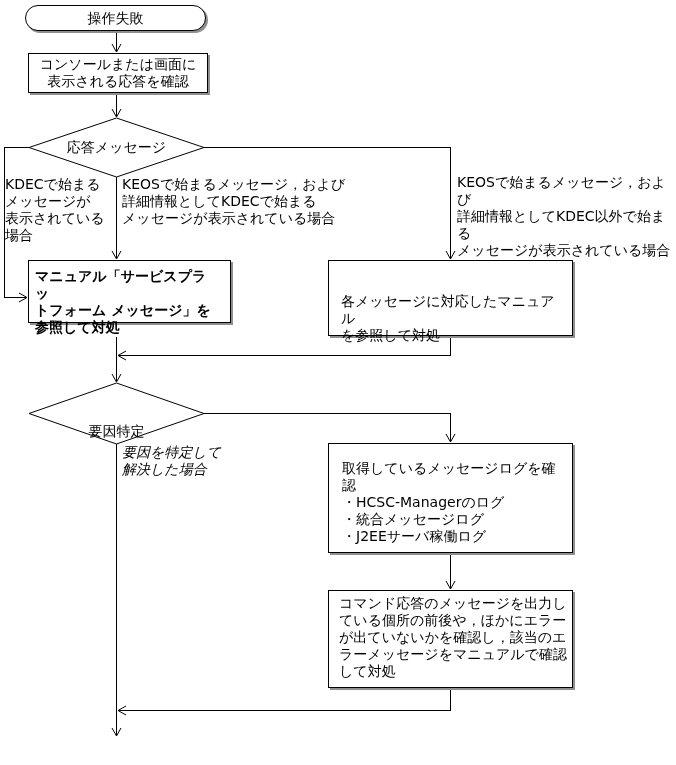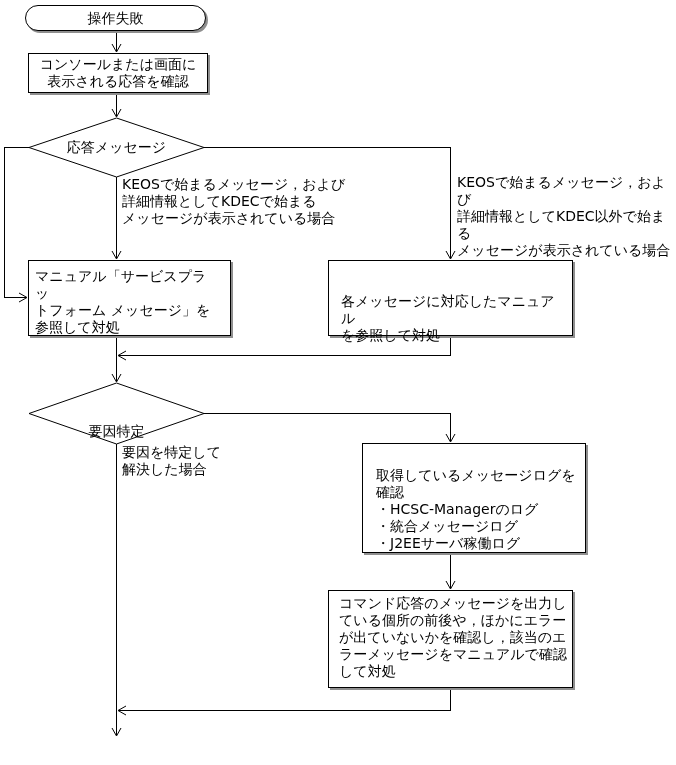--- a/index.html
+++ b/index.html
@@ -55,36 +55,36 @@
     font-size: 14px;
     line-height: 17px;
     white-space: pre-line;
   }
   
   #start        { left: 25px;  top: 5px;   width: 181px; height: 26px; }
   #check-response { left: 28px; top: 53px; width: 180px; height: 40px;
                     display: flex; align-items: center; justify-content: center;
                     text-align: center; }
   #d1-label     { left: 28px;  top: 118px; width: 177px; height: 59px; }
-  #manual-platform { left: 28px; top: 260px; width: 203px; height: 76px;
-                     padding: 7px 10px 0 6px; }
+  #manual-platform { left: 28px; top: 260px; width: 203px; height: 63px;
+                     padding: 7px 10px 0 6px; font-weight: bold; }
   #manual-each  { left: 328px; top: 260px; width: 245px; height: 76px;
                   padding: 32px 4px 0 12px; }
   #d2-label     { left: 28px;  top: 401px; width: 177px; height: 61px; }
-  #check-logs   { left: 328px; top: 443px; width: 224px; height: 110px;
-                  padding: 23px 4px 0 13px; margin-left: 34px; }
+  #check-logs   { left: 328px; top: 443px; width: 245px; height: 110px;
+                  padding: 16px 4px 0 13px; }
   #check-command { left: 328px; top: 590px; width: 245px; height: 98px;
                    padding: 4px 4px 8px 10px; }
   #end          { left: 25px;  top: 737px; width: 181px; height: 26px; }
   
   #label-kdec        { left: 5px;   top: 176px; width: 112px; }
   #label-keos-kdec   { left: 122px; top: 176px; width: 230px; }
   #label-keos-other  { left: 457px; top: 174px; width: 218px; }
   #label-unknown     { left: 205px; top: 395px; width: 130px; }
-  #label-resolved    { left: 122px; top: 444px; width: 110px; }
+  #label-resolved    { left: 122px; top: 444px; width: 110px; font-style: italic; }
 </style>
 </head>
 <body>
 
 <div id="stage">
 
   <svg id="edges" viewBox="0 0 676 765" xmlns="http://www.w3.org/2000/svg" fill="none" stroke="#000000" stroke-width="1">
 
     <polygon points="116.5,118 204,147.5 116.5,177 29,147.5" fill="#ffffff"></polygon>
     <polygon points="116.5,383 204,413.5 116.5,444 29,413.5" fill="#ffffff"></polygon>
@@ -119,20 +119,24 @@
   </div>
 
   <div id="start" class="node terminator">
     <span>操作失敗</span>
   </div>
 
   <div id="d1-label" class="diamond-label">
     <span>応答メッセージ</span>
   </div>
 
+  <div id="label-kdec" class="edge-label">KDECで始まる
+メッセージが
+表示されている
+場合</div>
   <div id="label-keos-kdec" class="edge-label">KEOSで始まるメッセージ，および
 詳細情報としてKDECで始まる
 メッセージが表示されている場合</div>
   <div id="label-keos-other" class="edge-label">KEOSで始まるメッセージ，および
 詳細情報としてKDEC以外で始まる
 メッセージが表示されている場合</div>
 
   <div id="manual-platform" class="node process">マニュアル「サービスプラッ
 トフォーム メッセージ」を
 参照して対処</div>

